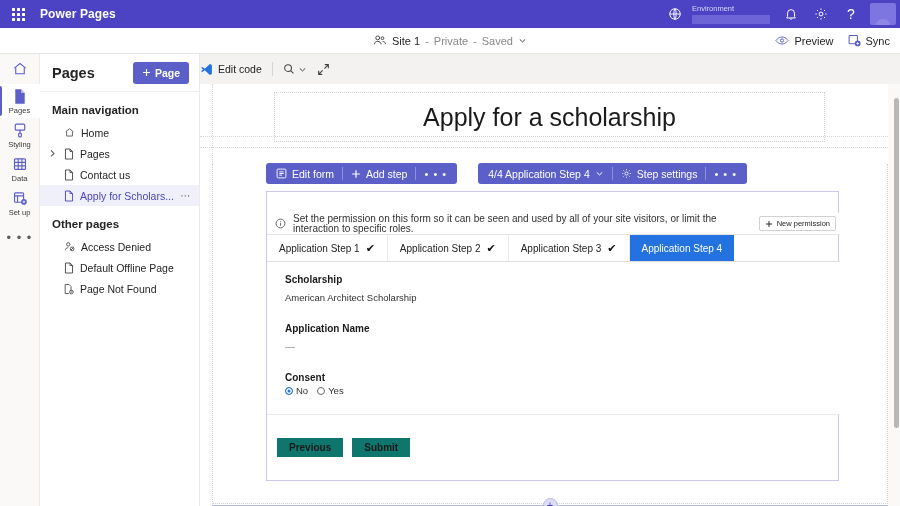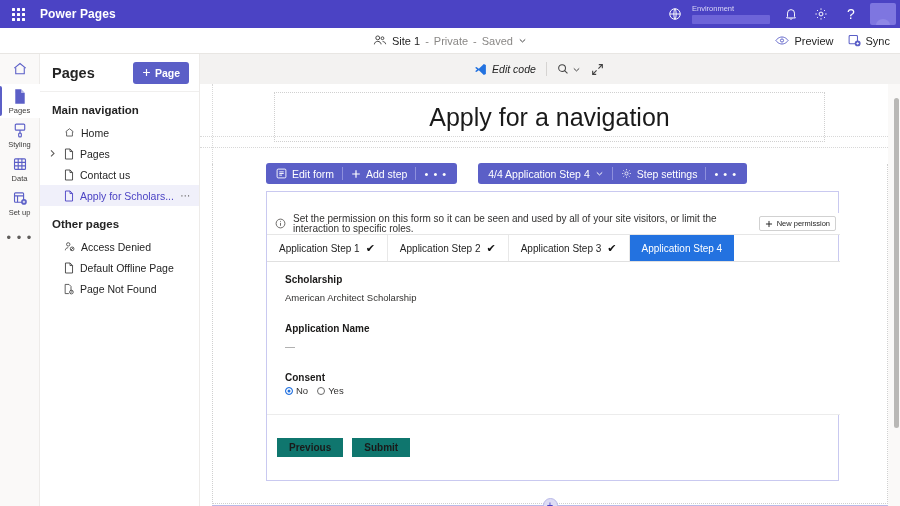--- a/index.html
+++ b/index.html
@@ -119,22 +119,22 @@
   }
   .ti-label { white-space: nowrap; overflow: hidden; text-overflow: ellipsis; }
 
   
   #canvas-area {
     position: absolute; left: 200px; top: 54px; width: 700px; height: 452px;
     background: #f3f2f1;
   }
   #canvas-toolbar {
     position: absolute; right: 0; top: 0; width: 700px; height: 30px;
-    display: flex; align-items: center; justify-content: center;
-    gap: 10px; padding-right: 22px; z-index: 6; font-style: italic;
+    display: flex; align-items: center; justify-content: flex-start;
+    gap: 10px; padding-right: 22px; z-index: 6;
   }
   #edit-code-btn {
     display: flex; align-items: center; gap: 5px; font-size: 10.5px;
     color: #242424; cursor: pointer;
   }
   .tb-sep { width: 1px; height: 14px; background: #d6d4d2; }
   #zoom-ctl { display: flex; align-items: center; gap: 3px; cursor: pointer; color: #242424; }
   #expand-btn { cursor: pointer; color: #242424; display: flex; }
 
   #canvas-scroll {
@@ -545,21 +545,21 @@
 
   <div id="canvas-scroll">
 
     <div class="guide-v" style="left:12px;"></div>
     <div class="guide-v" style="left:688px;"></div>
     <div class="guide-h" style="top:52px;"></div>
     <div class="guide-h" style="top:63px;"></div>
 
     <div id="page-heading-row">
       <div id="page-heading-box">
-        <div id="page-heading">Apply for a navigation</div>
+        <div id="page-heading">Apply for a scholarship</div>
       </div>
     </div>
 
     <div id="form-section">
 
       <div id="form-toolbar-row">
         <div class="ft-group">
           <div class="ft-btn">
             <span>
               <svg width="11" height="11" viewBox="0 0 12 12" fill="none" stroke="#ffffff" stroke-width="1">

